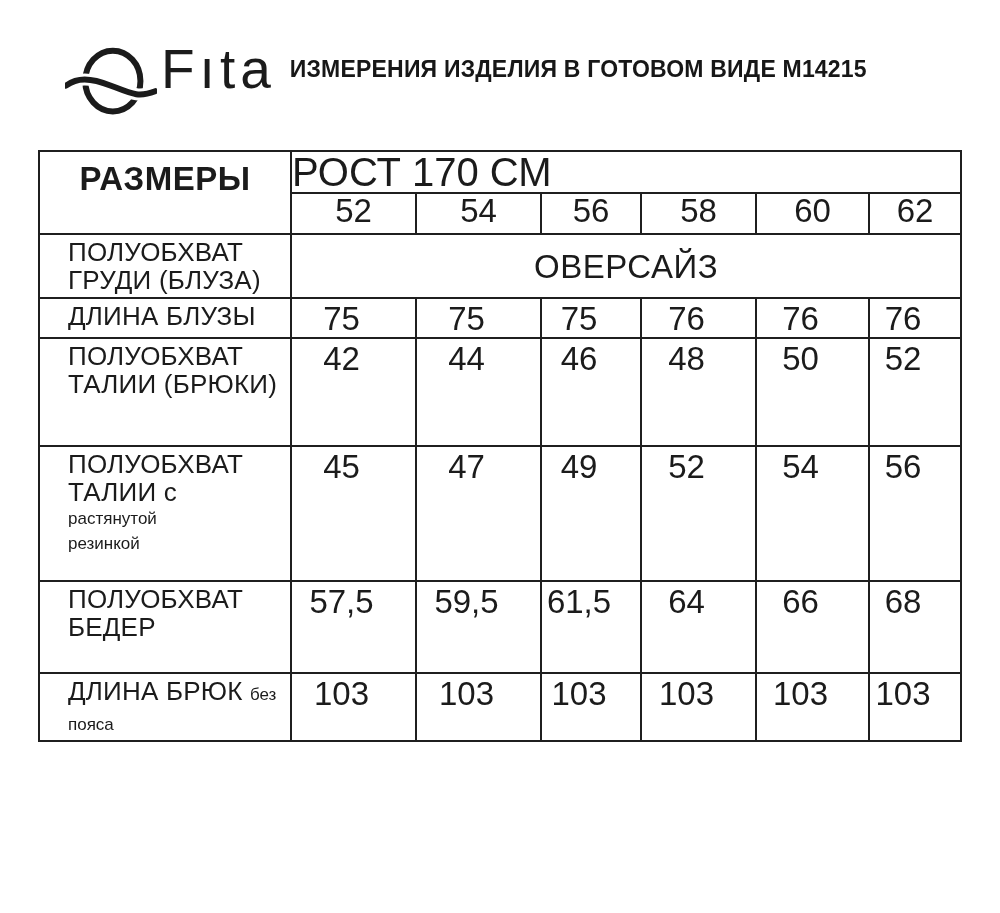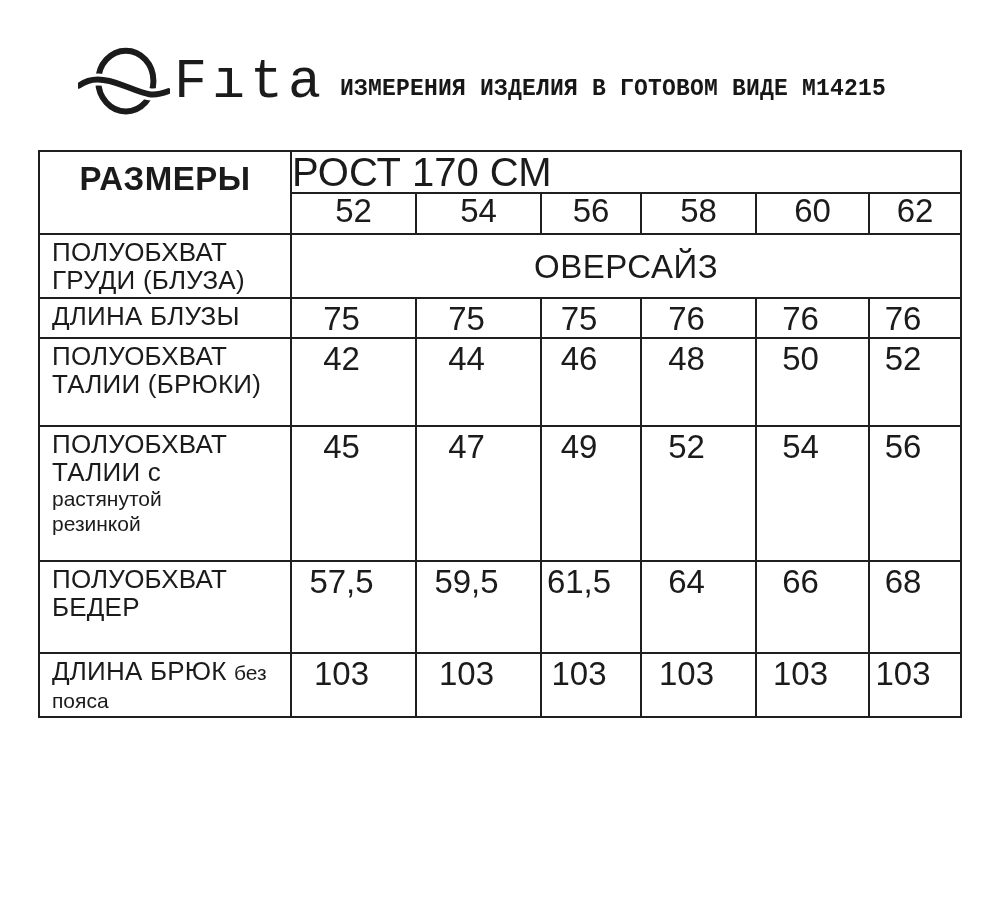--- a/index.html
+++ b/index.html
@@ -8,24 +8,23 @@
     background: #ffffff;
     font-family: "Liberation Sans", sans-serif;
     color: #1b1b1b;
     overflow: hidden;
   }
   .page { position: relative; width: 1000px; height: 913px; background: #ffffff; }
 
   
   .brand-row {
     position: absolute;
-    left: 78px; top: 42px;
+    left: 65px; top: 42px;
     display: flex;
-    align-items: center;
-    font-family: Liberation Mono, monospace;
+    align-items: flex-start;
   }
   .emblem { width: 92px; height: 80px; flex: 0 0 auto; }
   .wordmark {
     font-size: 55px;
     font-weight: 400;
     letter-spacing: 5px;
     color: #1b1b1b;
     margin-left: 4px;
     line-height: 1;
   }
@@ -70,44 +69,44 @@
   }
   .size-cell {
     font-size: 33px;
     text-align: center;
     vertical-align: middle;
     line-height: 1;
   }
   .label-cell {
     font-size: 26px;
     line-height: 28px;
-    padding: 3px 6px 3px 12px;
+    padding: 3px 6px 3px 28px;
     letter-spacing: 0.2px;
   }
-  .label-small { font-size: 21px; line-height: 25px; letter-spacing: 0; }
+  .label-small { font-size: 17px; line-height: 25px; letter-spacing: 0; }
   .label-small.block { display: block; }
   .value-cell {
     font-size: 33px;
     text-align: center;
     padding: 3px 24px 0 0;
     line-height: 1.05;
   }
   .span-cell {
     font-size: 33px;
     text-align: center;
     padding-top: 13px;
     letter-spacing: 0.5px;
   }
 
   
   tr.r-height  { height: 37px; margin-top: 48px; }
   tr.r-sizes   { height: 41px; }
   tr.r-chest   { height: 57px; }
   tr.r-blouse  { height: 37px; }
-  tr.r-waist   { height: 88px; margin-left: 26px; }
+  tr.r-waist   { height: 108px; margin-left: 26px; }
   tr.r-waist2  { height: 135px; border-radius: 7px; }
   tr.r-hips    { height: 92px; }
   tr.r-pants   { height: 56px; }
 </style>
 </head>
 <body>
 
 <div class="page">
 
   <div class="brand-row">

